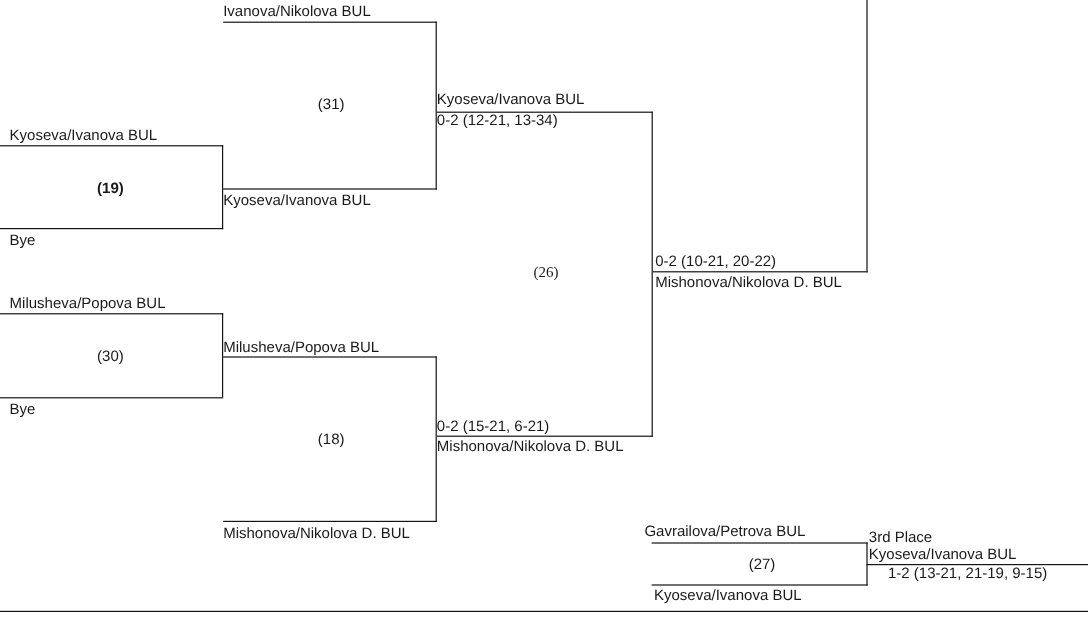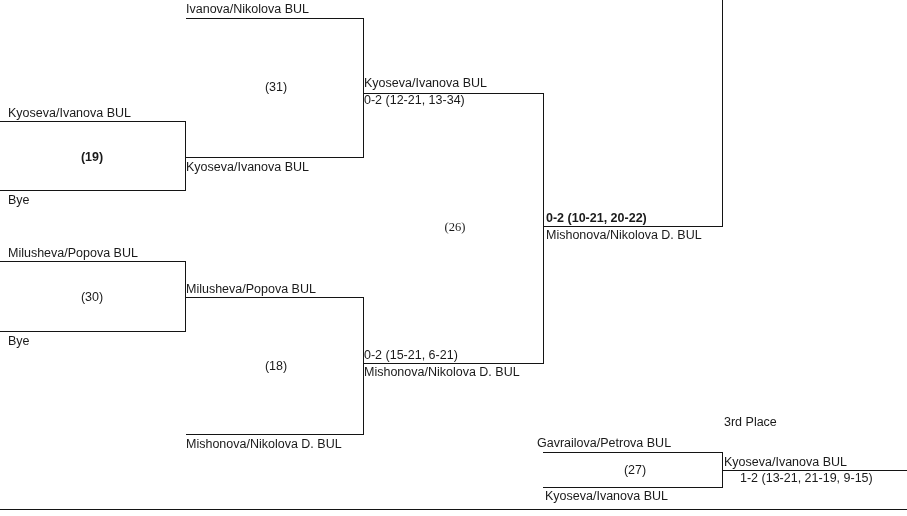--- a/index.html
+++ b/index.html
@@ -75,21 +75,21 @@
 
   <div class="seedno" style="left:415px; top:221px; width:80px;font-family:Liberation Serif, serif;">(26)</div>
 
   <div class="hline" style="left:364px; top:363px; width:180px;"></div>
   <div class="lbl" style="left:364px; top:349px;">0-2 (15-21, 6-21)</div>
   <div class="lbl" style="left:364px; top:366px;">Mishonova/Nikolova D. BUL</div>
 
   <div class="vline" style="left:543px; top:93px; height:271px;"></div>
 
   <div class="hline" style="left:544px; top:226px; width:179px;"></div>
-  <div class="lbl" style="left:546px; top:212px;font-weight:bold;">0-2 (10-21, 20-22)</div>
+  <div class="lbl" style="left:546px; top:212px;">0-2 (10-21, 20-22)</div>
   <div class="lbl" style="left:546px; top:229px;">Mishonova/Nikolova D. BUL</div>
 
   <div class="vline" style="left:722px; top:0px; height:227px;"></div>
 
   <div class="lbl" style="left:8px; top:247px;">Milusheva/Popova BUL</div>
   <div class="hline" style="left:0px; top:261px; width:186px;"></div>
 
   <div class="seedno" style="left:52px; top:291px; width:80px;">(30)</div>
 
   <div class="lbl" style="left:8px; top:335px;">Bye</div>
@@ -110,20 +110,20 @@
   <div class="lbl" style="left:537px; top:437px;">Gavrailova/Petrova BUL</div>
   <div class="hline" style="left:543px; top:452px; width:180px;"></div>
 
   <div class="seedno" style="left:595px; top:464px; width:80px;">(27)</div>
 
   <div class="lbl" style="left:545px; top:490px;">Kyoseva/Ivanova BUL</div>
   <div class="hline" style="left:543px; top:487px; width:180px;"></div>
 
   <div class="vline" style="left:722px; top:452px; height:36px;"></div>
 
-  <div class="lbl" style="left:724px; top:416px;">3rd Place</div>
+  <div class="lbl" style="left:724px; top:442px;">3rd Place</div>
   <div class="lbl" style="left:724px; top:456px;">Kyoseva/Ivanova BUL</div>
   <div class="hline" style="left:722px; top:470px; width:185px;"></div>
   <div class="lbl" style="left:724px; top:472px;margin-left:16px;">1-2 (13-21, 21-19, 9-15)</div>
 
   <div class="rule" style="left:0px; top:509px; width:907px;"></div>
 
 </div>
 
 </body></html>

